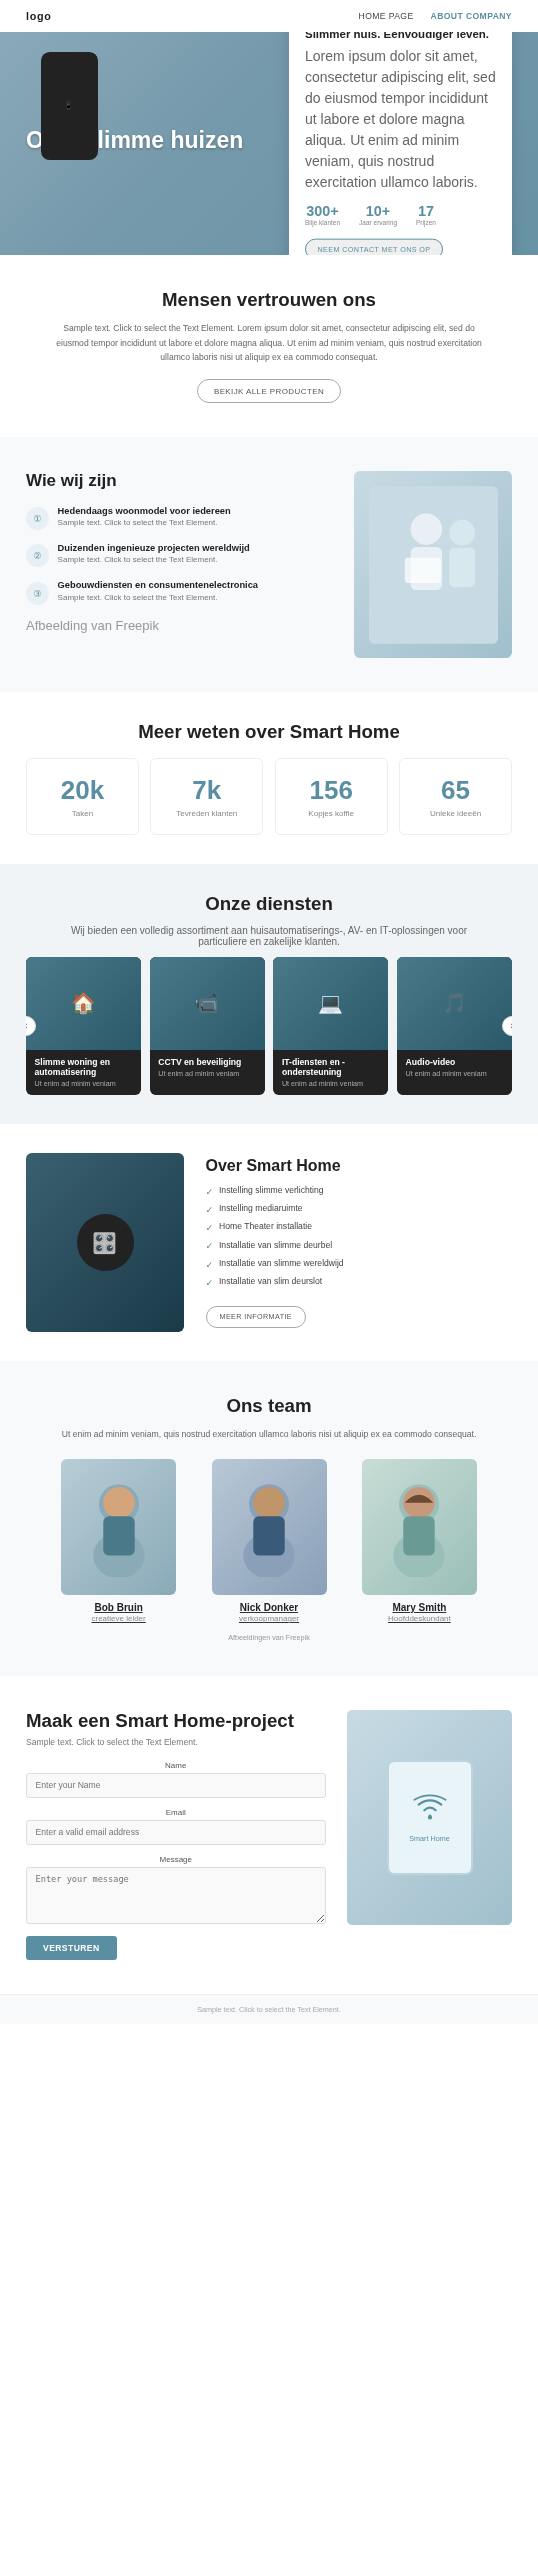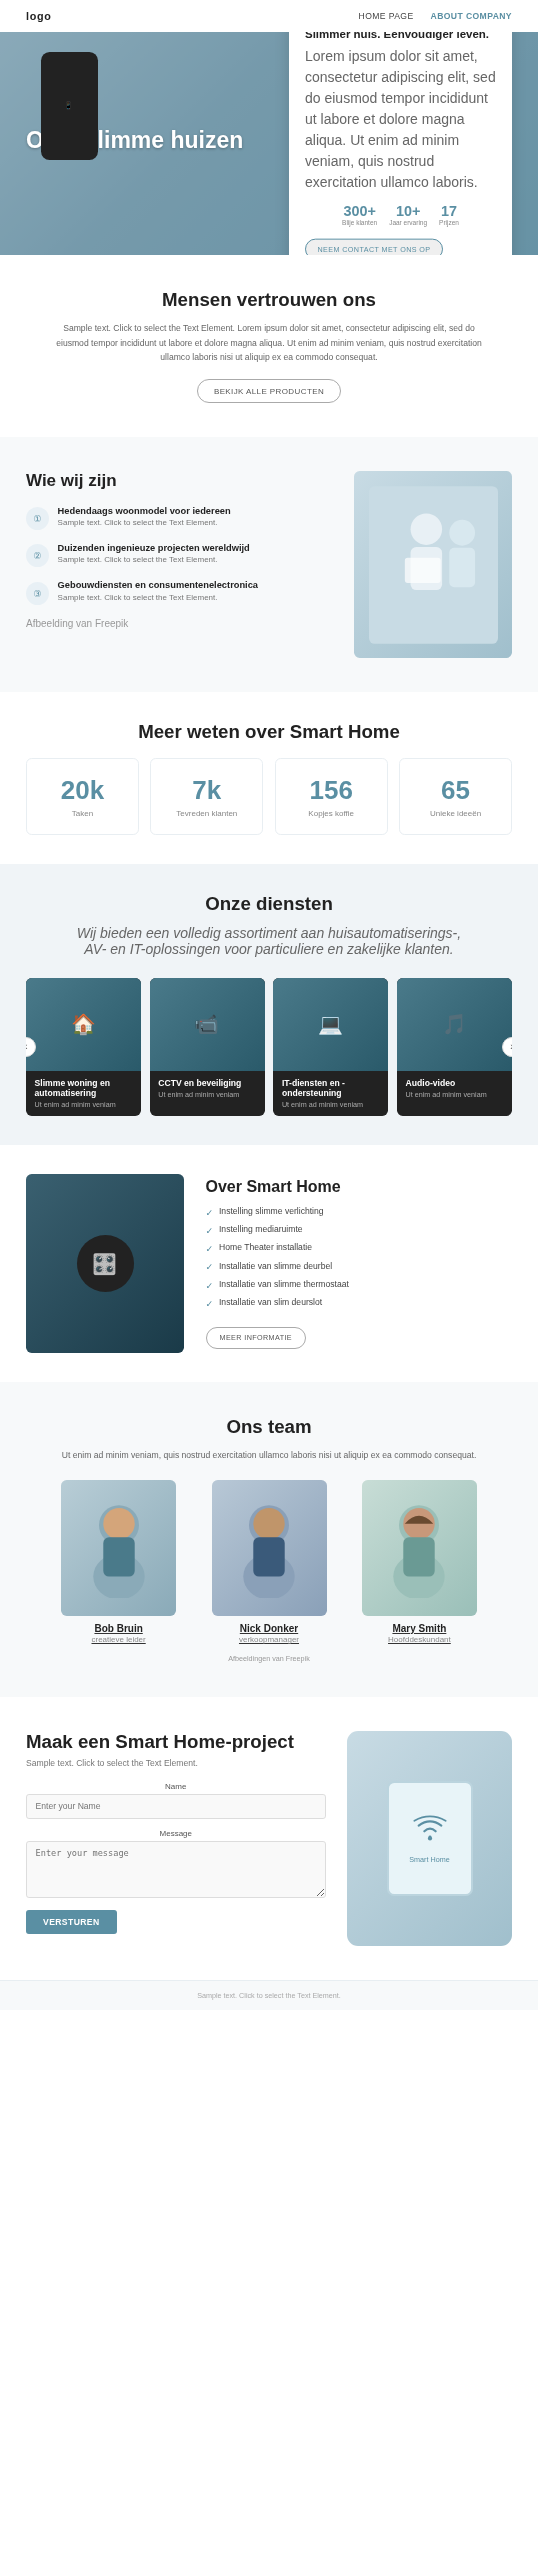--- a/index.html
+++ b/index.html
@@ -17,21 +17,21 @@
     .hero-overlay { position: absolute; top: 0; left: 0; right: 0; bottom: 0; background: rgba(100,140,160,0.55); }
     .hero-content { position: relative; z-index: 2; padding: 0 26px; }
     .hero-title { font-size: 23px; font-weight: 700; color: #fff; margin-bottom: 5.7px; text-shadow: 0 0.7px 2.9px rgba(0,0,0,0.3); }
     .hero-phone { position: absolute; left: 26px; bottom: 0; width: 86px; }
     .hero-phone-shape { width: 57px; height: 108px; background: #222; border-radius: 8.6px; margin: 0 auto; display: flex; align-items: center; justify-content: center; color: #4ac; font-size: 7.2px; text-align: center; padding: 5.7px; }
 
     
     .hero-card { position: absolute; right: 26px; top: 50%; transform: translateY(-50%); background: #fff; border-radius: 5.7px; padding: 14.4px 16px; width: 223px; z-index: 3; box-shadow: 0 2.9px 14.4px rgba(0,0,0,0.15); }
     .hero-card-title { font-size: 11.5px; font-weight: 700; color: #222; margin-bottom: 6px; }
     .hero-card-text { font-size: 14px; color: #666; line-height: 1.5; margin-bottom: 10px; }
-    .hero-stats { display: flex; gap: 12px; margin-bottom: 11.5px; justify-content: center; }
+    .hero-stats { display: flex; gap: 19px; margin-bottom: 11.5px; }
     .hero-stat { text-align: center; }
     .hero-stat-num { font-size: 14.4px; font-weight: 700; color: #5a8fa3; }
     .hero-stat-label { font-size: 6.5px; color: #888; line-height: 1.3; max-width: 43px; }
     .hero-cta { display: inline-block; border: 1.1px solid #5a8fa3; color: #5a8fa3; font-size: 7.2px; padding: 5px 11.5px; border-radius: 14.4px; cursor: pointer; text-transform: uppercase; letter-spacing: 0.4px; }
 
     
     section { padding: 34px 26px; }
     .section-title { font-size: 18.7px; font-weight: 700; text-align: center; color: #222; margin-bottom: 10px; }
     .section-text { font-size: 8.6px; color: #666; text-align: center; line-height: 1.7; max-width: 445px; margin: 0 auto 14.4px; }
 
@@ -42,32 +42,32 @@
     
     .who-section { background: #f7f9fa; padding: 34px 26px; }
     .who-inner { display: flex; gap: 21.5px; align-items: flex-start; }
     .who-left { flex: 1; }
     .who-right { width: 158px; height: 187px; background: linear-gradient(135deg, #c8dbe4, #a0bfcc); border-radius: 5.7px; overflow: hidden; display: flex; align-items: center; justify-content: center; color: #6a9aaa; font-size: 8.6px; }
     .who-title { font-size: 17px; font-weight: 700; color: #222; margin-bottom: 14.4px; }
     .who-item { display: flex; gap: 8.6px; margin-bottom: 13px; align-items: flex-start; }
     .who-icon-circle { width: 23px; height: 23px; border-radius: 50%; background: #e8f0f5; display: flex; align-items: center; justify-content: center; font-size: 10px; flex-shrink: 0; margin-top: 1.4px; }
     .who-item-title { font-size: 9.3px; font-weight: 600; color: #222; margin-bottom: 2.2px; }
     .who-item-text { font-size: 8px; color: #777; }
-    .who-credit { font-size: 10px; color: #999; margin-top: 7.2px; }
+    .who-credit { font-size: 13px; color: #999; margin-top: 7.2px; }
 
     
     .stats-section { background: #fff; padding: 29px 26px; }
     .stats-grid { display: flex; justify-content: center; gap: 11.5px; flex-wrap: wrap; margin-top: 14.4px; }
     .stat-card { background: #fff; border: 0.7px solid #e8eef2; border-radius: 5.7px; padding: 16px 20px; text-align: center; min-width: 86px; flex: 1; }
     .stat-num { font-size: 26px; font-weight: 700; color: #5a8fa3; }
     .stat-label { font-size: 8px; color: #888; margin-top: 2.9px; }
 
     
     .services-section { background: #f0f4f7; padding: 29px 26px; }
-    .services-text { font-size: 14px; color: #666; text-align: center; max-width: 402px; margin: 0 auto 21px; font-style: italic; }
+    .services-text { font-size: 10px; color: #666; text-align: center; max-width: 402px; margin: 0 auto 10px; }
     .services-slider { position: relative; overflow: hidden; }
     .services-row { display: flex; gap: 8.6px; }
     .service-card { flex: 1; background: #222; border-radius: 5.7px; overflow: hidden; position: relative; min-height: 129px; }
     .service-card-bg { width: 100%; height: 93px; background: linear-gradient(135deg, #4a7a8a, #2a5a6a); display: flex; align-items: center; justify-content: center; font-size: 20px; }
     .service-card-body { padding: 7.2px 8.6px; }
     .service-card-title { font-size: 8.6px; font-weight: 600; color: #fff; margin-bottom: 2.2px; }
     .service-card-text { font-size: 7.2px; color: #aaa; }
     .slider-btn { position: absolute; top: 50%; transform: translateY(-50%); background: #fff; border: 0.7px solid #ddd; border-radius: 50%; width: 20px; height: 20px; display: flex; align-items: center; justify-content: center; cursor: pointer; z-index: 5; font-size: 10px; color: #555; }
     .slider-btn.left { left: -10px; }
     .slider-btn.right { right: -10px; }
@@ -99,21 +99,21 @@
     .contact-section { background: #fff; padding: 34px 26px; }
     .contact-inner { display: flex; gap: 21.5px; align-items: flex-start; }
     .contact-left { flex: 1; }
     .contact-title { font-size: 18.7px; font-weight: 700; color: #222; margin-bottom: 4.3px; }
     .contact-subtitle { font-size: 8.6px; color: #777; margin-bottom: 14.4px; }
     .form-group { margin-bottom: 10px; }
     .form-label { font-size: 8px; color: #555; margin-bottom: 2.9px; display: block; text-align: center; }
     .form-input { width: 100%; border: 0.7px solid #ddd; border-radius: 2.9px; padding: 6.5px 8.6px; font-size: 8.6px; color: #333; background: #f9f9f9; outline: none; }
     .form-textarea { width: 100%; border: 0.7px solid #ddd; border-radius: 2.9px; padding: 6.5px 8.6px; font-size: 8.6px; color: #333; background: #f9f9f9; outline: none; height: 57px; resize: vertical; }
     .submit-btn { background: #5a8fa3; color: #fff; border: none; border-radius: 2.9px; padding: 7.2px 17px; font-size: 8.6px; font-weight: 600; cursor: pointer; text-transform: uppercase; letter-spacing: 0.4px; }
-    .contact-right { width: 165px; height: 215px; background: linear-gradient(135deg, #c8dbe4, #a0bfcc); border-radius: 11px; display: flex; align-items: center; justify-content: center; flex-shrink: 0; }
+    .contact-right { width: 165px; height: 215px; background: linear-gradient(135deg, #c8dbe4, #a0bfcc); border-radius: 5px; display: flex; align-items: center; justify-content: center; flex-shrink: 0; }
     .tablet-shape { width: 86px; height: 115px; background: #e8f4f8; border-radius: 7.2px; display: flex; flex-direction: column; align-items: center; justify-content: center; gap: 5.7px; border: 2.2px solid #bbd4de; }
     .wifi-icon { font-size: 23px; color: #5a8fa3; }
 
     
     footer { background: #f7f9fa; border-top: 0.7px solid #e8eef2; padding: 10px 26px; text-align: center; }
     .footer-text { font-size: 7.2px; color: #aaa; }
   </style>
 </head>
 <body>
 
@@ -289,21 +289,21 @@
       <div class="check-item">
         <span class="check-icon">✓</span>
         <span>Home Theater installatie</span>
       </div>
       <div class="check-item">
         <span class="check-icon">✓</span>
         <span>Installatie van slimme deurbel</span>
       </div>
       <div class="check-item">
         <span class="check-icon">✓</span>
-        <span>Installatie van slimme thermostaat</span>
+        <span>Installatie van slimme wereldwijd</span>
       </div>
       <div class="check-item">
         <span class="check-icon">✓</span>
         <span>Installatie van slim deurslot</span>
       </div>
       <button class="more-btn">MEER INFORMATIE</button>
     </div>
   </div>
 </section>
 
@@ -355,20 +355,24 @@
 <section class="contact-section">
   <div class="contact-inner">
     <div class="contact-left">
       <h2 class="contact-title">Maak een Smart Home-project</h2>
       <p class="contact-subtitle">Sample text. Click to select the Text Element.</p>
       <div class="form-group">
         <label class="form-label">Name</label>
         <input class="form-input" type="text" placeholder="Enter your Name" style="">
       </div>
       <div class="form-group">
+        <label class="form-label">Email</label>
+        <input class="form-input" type="email" placeholder="Enter a valid email address" style="">
+      </div>
+      <div class="form-group">
         <label class="form-label">Message</label>
         <textarea class="form-textarea" placeholder="Enter your message" style=""></textarea>
       </div>
       <button class="submit-btn">VERSTUREN</button>
     </div>
     <div class="contact-right">
       <div class="tablet-shape">
         <div class="wifi-icon">
           <svg width="34" height="29" viewBox="0 0 48 40" fill="none">
             <path d="M24 32 L24 32" stroke="#5a8fa3" stroke-width="4" stroke-linecap="round"></path>

